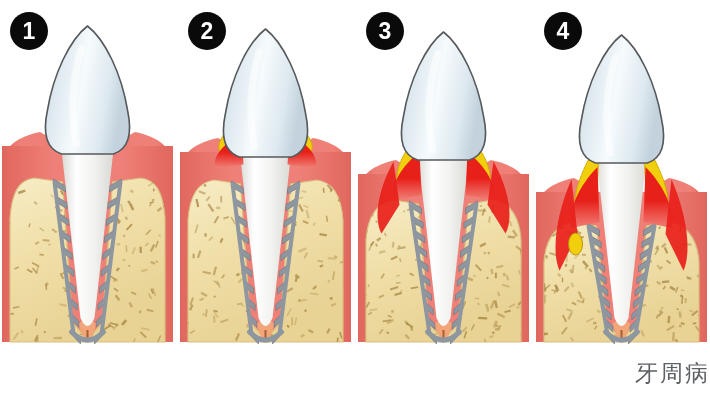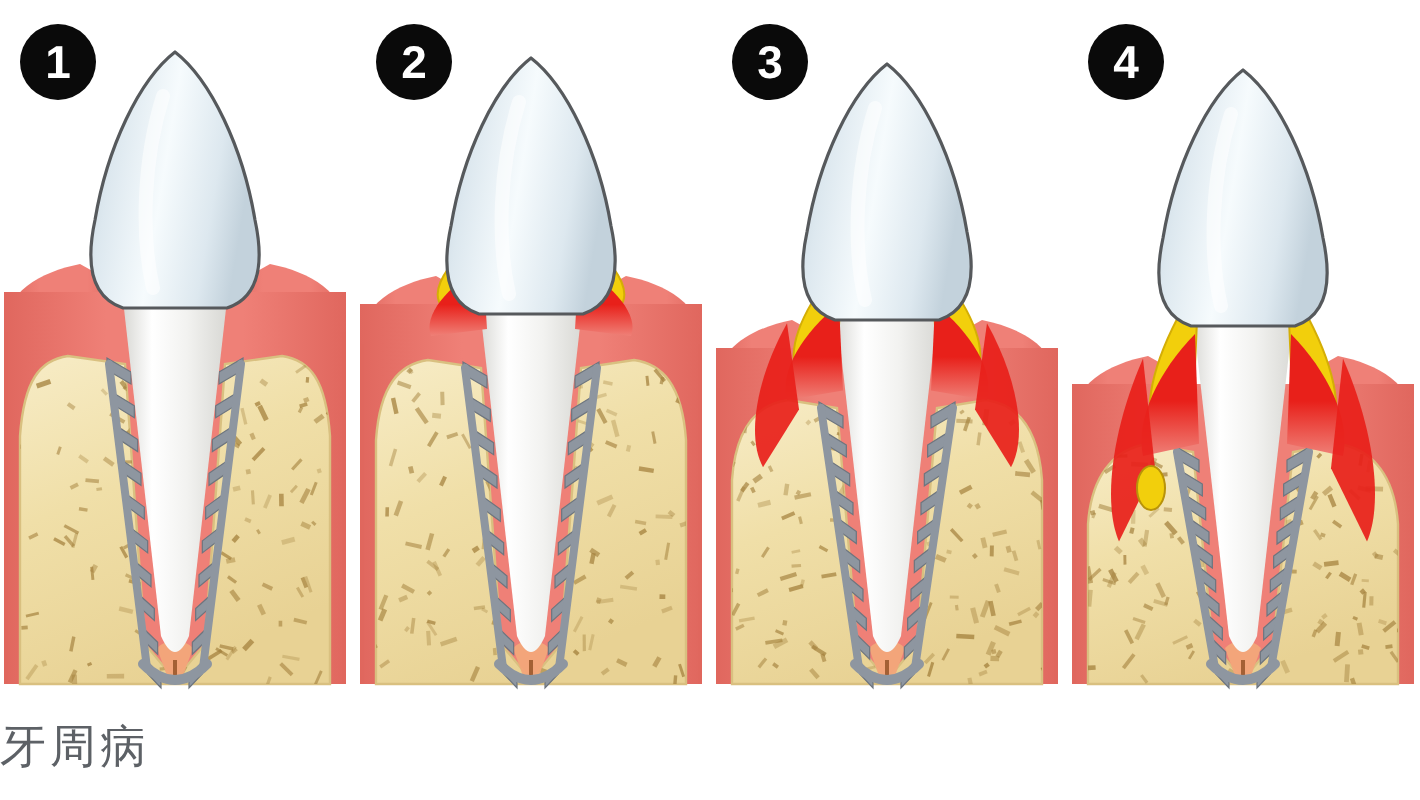--- a/index.html
+++ b/index.html
@@ -17,21 +17,21 @@
     width:38px;height:38px;border-radius:50%;
     background:#0a0a0a;
     color:#ffffff;
     display:flex;align-items:center;justify-content:center;
     font-size:23px;font-weight:bold;line-height:1;
     font-family:"Liberation Sans","DejaVu Sans",sans-serif;
     letter-spacing:0;
   }
   #caption{
     position:absolute;left:0;right:0;top:358px;
-    text-align:left;
+    text-align:right;
     color:#5d6166;
     font-size:23px;
     font-family:"DejaVu Sans","Liberation Sans",sans-serif;
     letter-spacing:2px;
     white-space:nowrap;
   }
 </style>
 </head>
 <body>
 

